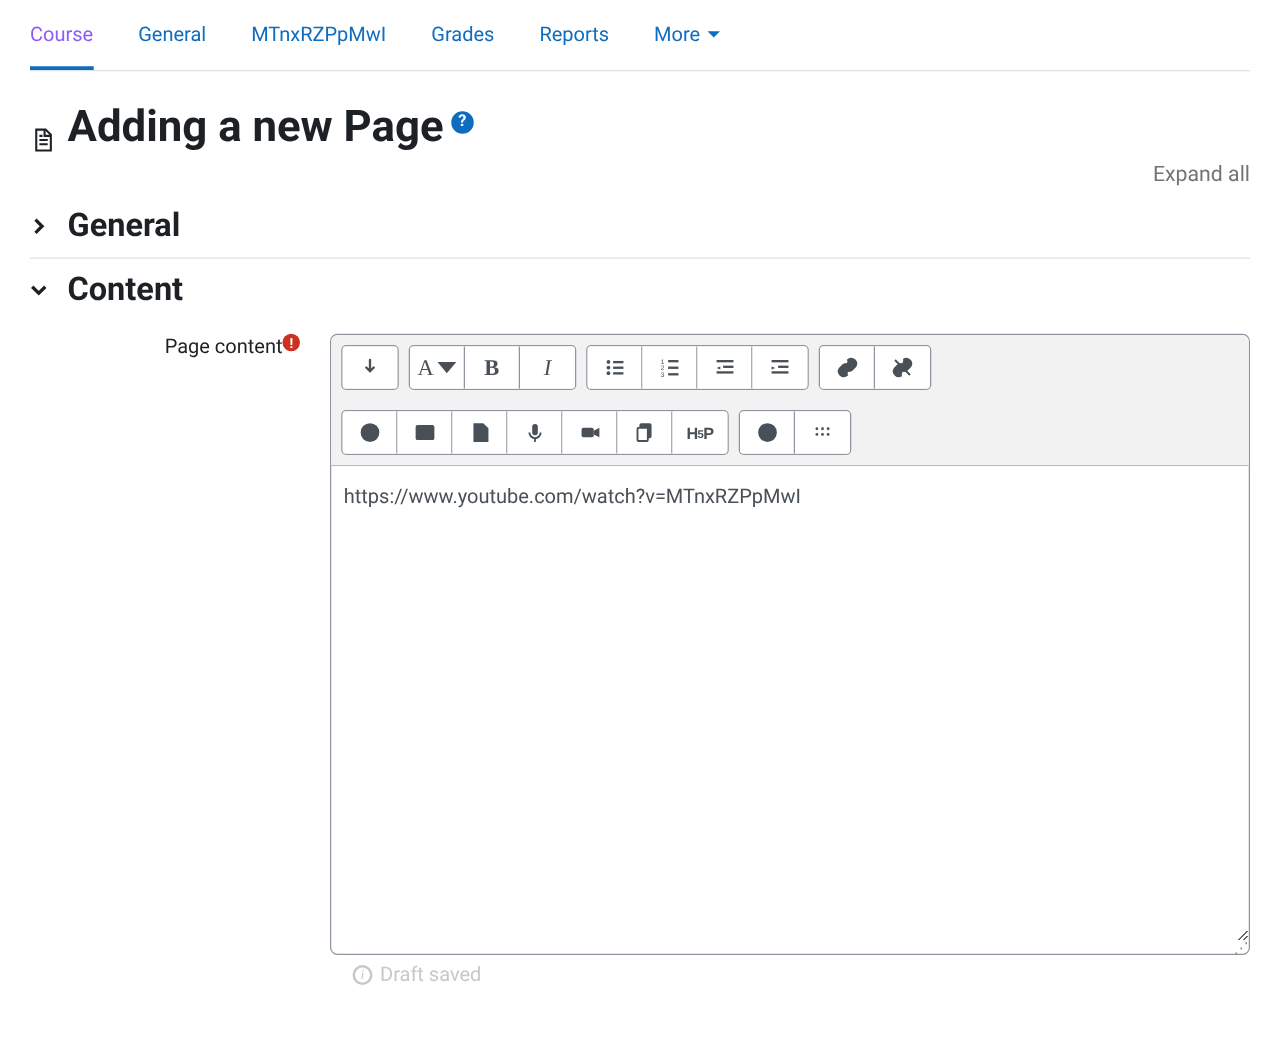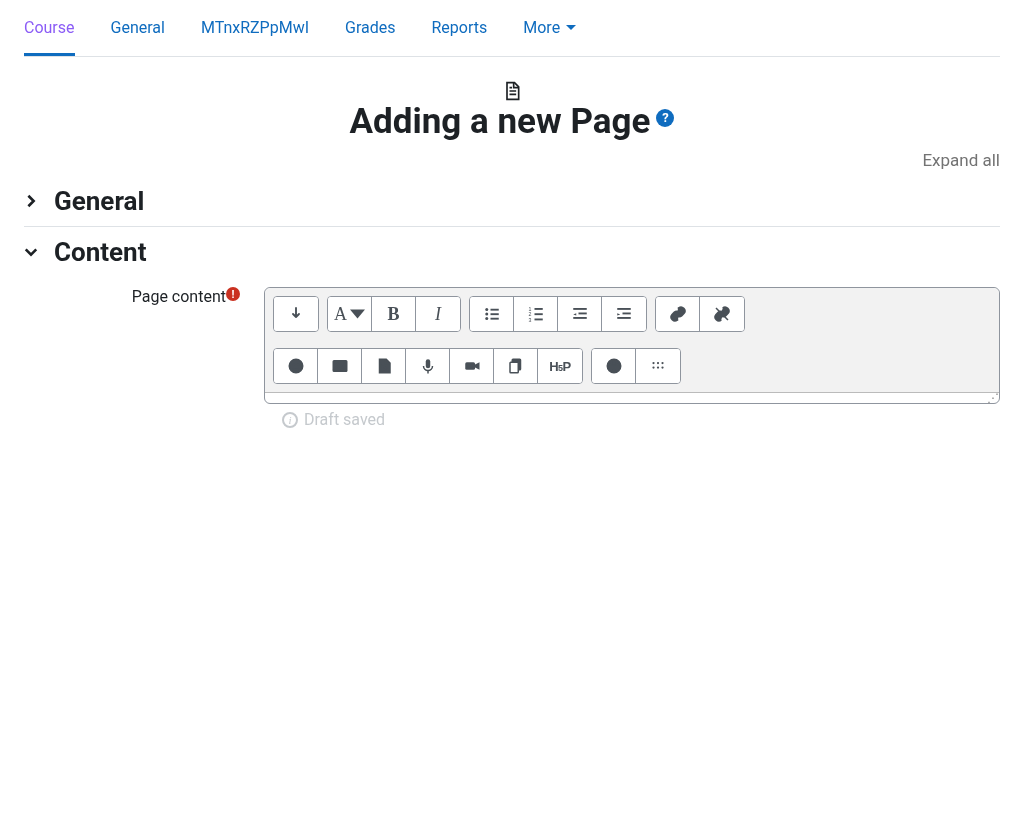--- a/index.html
+++ b/index.html
@@ -41,23 +41,23 @@
     display: inline-block;
     width: 0; height: 0;
     border-left: 5px solid transparent;
     border-right: 5px solid transparent;
     border-top: 5px solid #0f6cbf;
     margin-left: 2px;
   }
   
   .page-heading {
     display: flex;
-    align-items: center;
+    align-items: flex-end;
+    gap: 10px;
     margin: 24px 0 8px 0;
-    flex-direction: column;
   }
   .page-heading h1 {
     font-size: 35px;
     font-weight: 700;
     margin: 0;
     display: flex;
     align-items: center;
     gap: 4px;
   }
   .page-icon {
@@ -435,20 +435,21 @@
                     <circle cx="6" cy="8" r="1.5"></circle>
                     <circle cx="12" cy="8" r="1.5"></circle>
                     <circle cx="18" cy="8" r="1.5"></circle>
                     <circle cx="6" cy="14" r="1.5"></circle>
                     <circle cx="12" cy="14" r="1.5"></circle>
                     <circle cx="18" cy="14" r="1.5"></circle>
                   </svg>
               </button>
             </span>
           </div>
+          <div class="textarea" contenteditable="true" style="">https://www.youtube.com/watch?v=MTnxRZPpMwI</div>
           <div class="resize-handle">⋰</div>
         </div>
         <div class="draft-row">
           <span class="info-icon">i</span>
           <span>Draft saved</span>
         </div>
       </div>
     </div>
   </div>
 </div>

